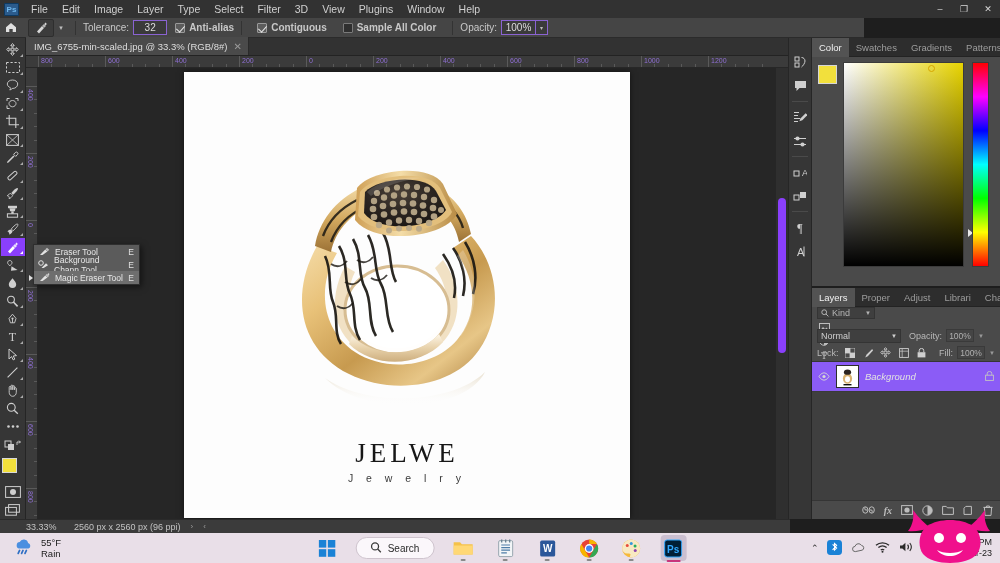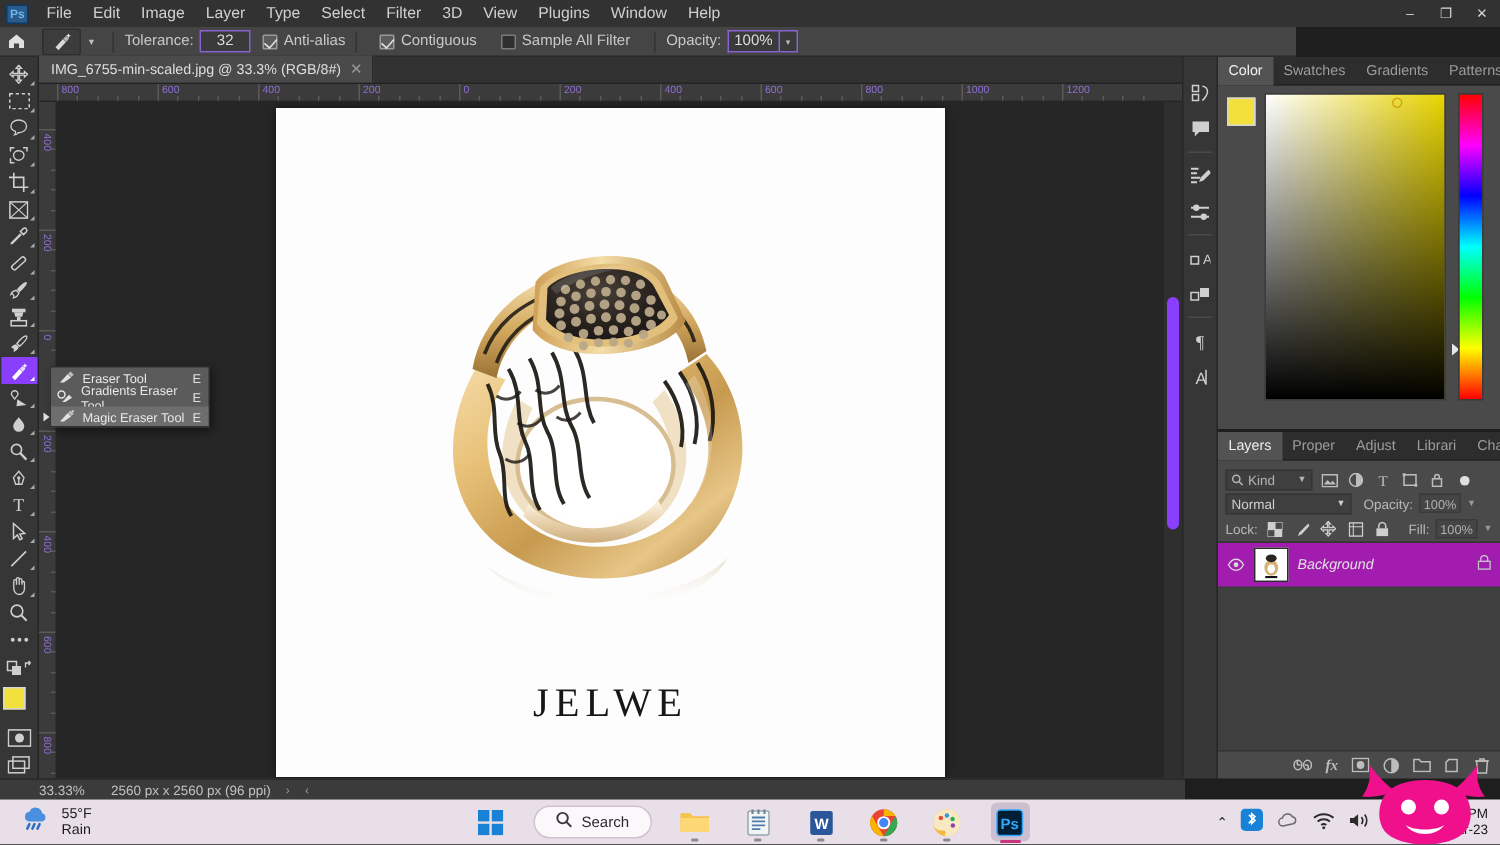--- a/index.html
+++ b/index.html
@@ -41,21 +41,21 @@
     width:26px; height:18px; display:flex; align-items:center; justify-content:center;
     background:#3c3c3c; border:1px solid #2e2e2e; margin-left:6px; border-radius:2px;
   }
   .opt-caret { width:14px; text-align:center; font-size:7px; color:#bdbdbd; }
   .opt-sep { width:1px; height:14px; background:#333; margin:0 7px; }
   .opt-label { font-size:10px; color:#c9c9c9; margin-right:4px; }
   .opt-numfield {
     width:34px; height:15px; background:#3a3a3a; border:1px solid #8a63d2;
     color:#ddd; font-size:10px; text-align:center; line-height:14px;
   }
-  .opt-check { display:flex; align-items:center; gap:4px; margin-left:8px; }
+  .opt-check { display:flex; align-items:center; gap:4px; margin-left:8px;font-weight:bold; }
   .cbox { width:10px; height:10px; border:1px solid #7a7a7a; background:#2f2f2f;
           display:inline-block; position:relative; border-radius:1px; }
   .cbox.on { background:#5c5c5c; border-color:#9a9a9a; }
   .cbox.on:after {
     content:""; position:absolute; left:2px; top:0px; width:4px; height:7px;
     border:solid #e6e6e6; border-width:0 1.6px 1.6px 0; transform:rotate(42deg);
   }
   .opt-pct {
     width:34px; height:15px; background:#3a3a3a; border:1px solid #8a63d2;
     border-right:none; color:#ddd; font-size:10px; text-align:center; line-height:14px;
@@ -209,21 +209,21 @@
     position:absolute; left:156px; top:172px; width:0; height:0;
     border-top:4px solid transparent; border-bottom:4px solid transparent;
     border-left:5px solid #e8e8e8;
   }
 
   .layerspanel {
     position:absolute; left:812px; top:288px; width:188px; height:231px;
     background:#4a4a4a; display:flex; flex-direction:column;
   }
   .lp-filter {
-    display:flex; align-items:flex-end; gap:4px; height:20px; padding:0 5px;
+    display:flex; align-items:flex-start; gap:4px; height:20px; padding:0 5px;flex-direction:column;
   }
   .lp-kind {
     width:58px; height:14px; background:#3f3f3f; border:1px solid #343434;
     display:flex; align-items:center; gap:3px; padding:0 3px; font-size:9px; color:#b4b4b4;
   }
   .lp-kind .caret { margin-left:auto; font-size:6px; }
   .lp-fico { width:14px; height:14px; display:flex; align-items:center;
              justify-content:center; color:#bdbdbd; }
   .lp-row {
     display:flex; align-items:center; height:17px; padding:0 5px; gap:4px;
@@ -235,21 +235,21 @@
   }
   .lp-blend .caret { margin-left:auto; font-size:6px; }
   .lp-val {
     width:28px; height:13px; background:#454545; border:1px solid #3a3a3a;
     font-size:8.5px; color:#b0b0b0; text-align:center; line-height:12px;
   }
   .lp-valcaret { font-size:6px; color:#999; }
   .lp-list { flex:1; background:#3f3f3f; border-top:1px solid #353535;
              border-bottom:1px solid #353535; overflow:hidden; }
   .layer-item {
-    display:flex; align-items:center; height:30px; background:#a21caf;
+    display:flex; align-items:center; height:30px; background:#8b5cf6;
     border-bottom:1px solid #3a3a3a; padding:0 6px; gap:6px;
   }
   .layer-eye { width:12px; display:flex; justify-content:center; color:#d0d0d0; }
   .layer-thumb {
     width:23px; height:23px; background:#fff; border:1px solid #2d2d2d;
     position:relative; overflow:hidden;
   }
   .layer-name { font-size:9.5px; color:#e2e2e2; font-style:italic; }
   .layer-lock { margin-left:auto; color:#c4c4c4; }
   .lp-bottom {
@@ -358,21 +358,21 @@
       <span class="cbox on"></span>
       <span>Anti-alias</span>
     </div>
     <div class="opt-sep"></div>
     <div class="opt-check">
       <span class="cbox on"></span>
       <span>Contiguous</span>
     </div>
     <div class="opt-check" style="margin-left:16px">
       <span class="cbox"></span>
-      <span>Sample All Filter</span>
+      <span>Sample All Color</span>
     </div>
     <div class="opt-sep" style="margin-left:16px"></div>
     <div class="opt-label">Opacity:</div>
     <div class="opt-pct">100%</div>
     <div class="opt-pct-caret">▾</div>
   </div>
 
   <div class="toolbar">
     <div class="tool">
       <svg width="13" height="13" viewBox="0 0 13 13">
@@ -788,20 +788,21 @@
         </g>
         <path d="M110 96 C122 84 150 80 164 82 C146 84 126 90 114 100 Z" fill="#fff" opacity=".14"></path>
 
         <path d="M200 160 C214 182 212 212 198 234 L204 240 C222 214 222 180 206 154 Z" fill="#fff" opacity=".22"></path>
 
         <path d="M68 282 C110 312 196 308 228 276 C208 316 108 322 68 282 Z" fill="url(#refl)"></path>
       </svg>
 
       <div class="logo-wrap">
         <div class="logo-main">JELWE</div>
+        <div class="logo-sub">J e w e l r y</div>
       </div>
     </div>
   </div>
 
   <div class="vscroll">
     <div class="thumb"></div>
   </div>
   <div class="hscroll">
     <div class="thumb"></div>
   </div>
@@ -824,21 +825,21 @@
       <span>Eraser Tool</span>
       <span class="fly-key">E</span>
     </div>
     <div class="fly-item">
       <span class="fly-ico">
         <svg width="11" height="9" viewBox="0 0 11 9">
             <circle cx="3" cy="3" r="2.3" fill="none" stroke="#e2e2e2" stroke-width="1"></circle>
             <path d="M3.5 8 8 3.2l2 2L5.6 8z" fill="#e2e2e2"></path>
           </svg>
       </span>
-      <span>Gradients Eraser Tool</span>
+      <span>Background Chann Tool</span>
       <span class="fly-key">E</span>
     </div>
     <div class="fly-item sel" style="position:relative">
       <span class="fly-dot"></span>
       <span class="fly-ico">
         <svg width="11" height="9" viewBox="0 0 11 9">
             <path d="M1 8 6.2 2.4l2.2 2.2L3.6 8z" fill="#e2e2e2"></path>
             <path d="M6.4 2.2 8.6 4.4 10.2 2.8 8 .7z" fill="#bdbdbd"></path>
             <path d="M9.6 0l.3.8.8.3-.8.3-.3.8-.3-.8-.8-.3.8-.3z" fill="#fff"></path>
           </svg>

